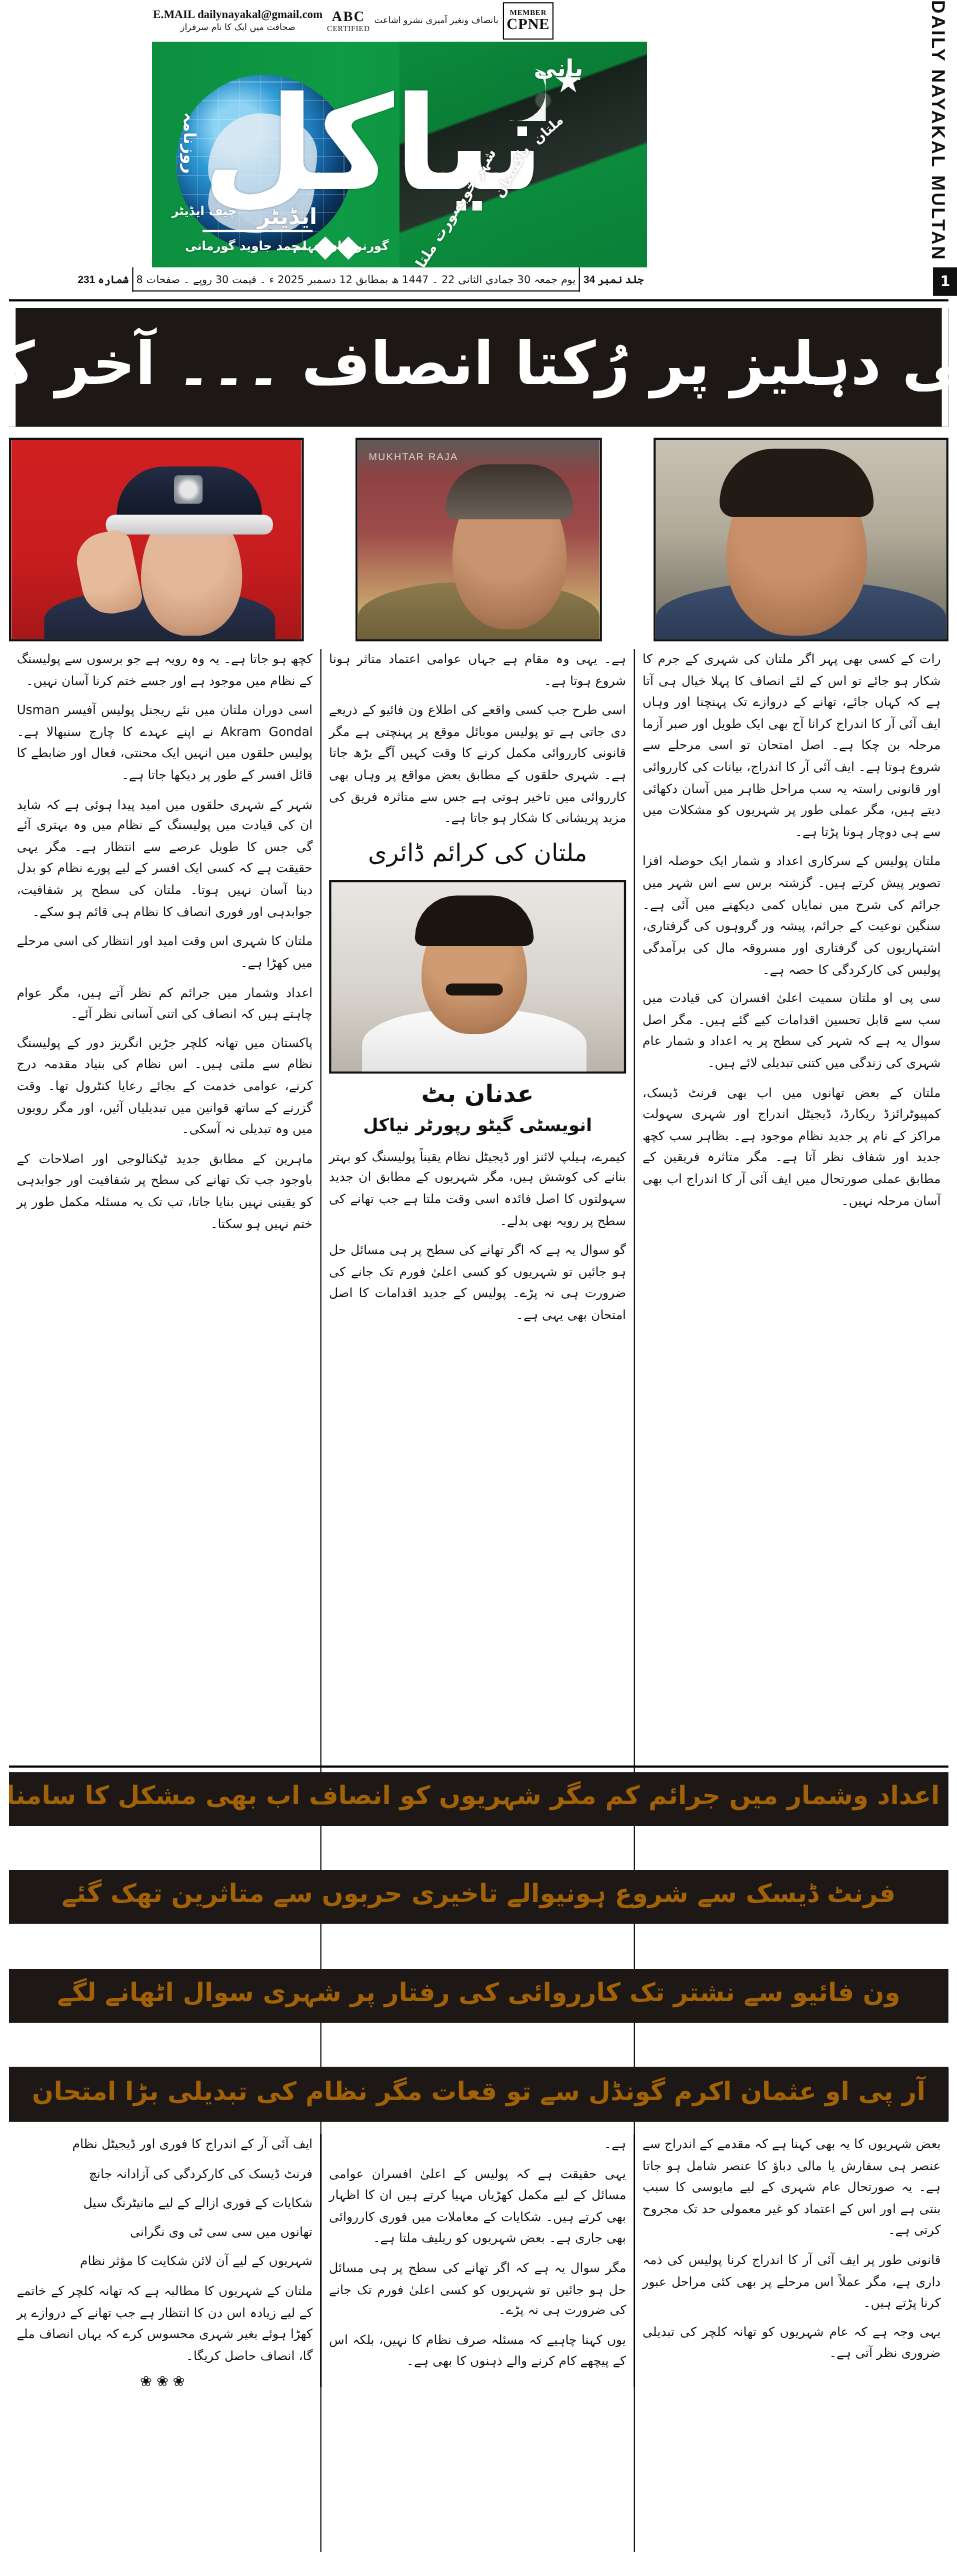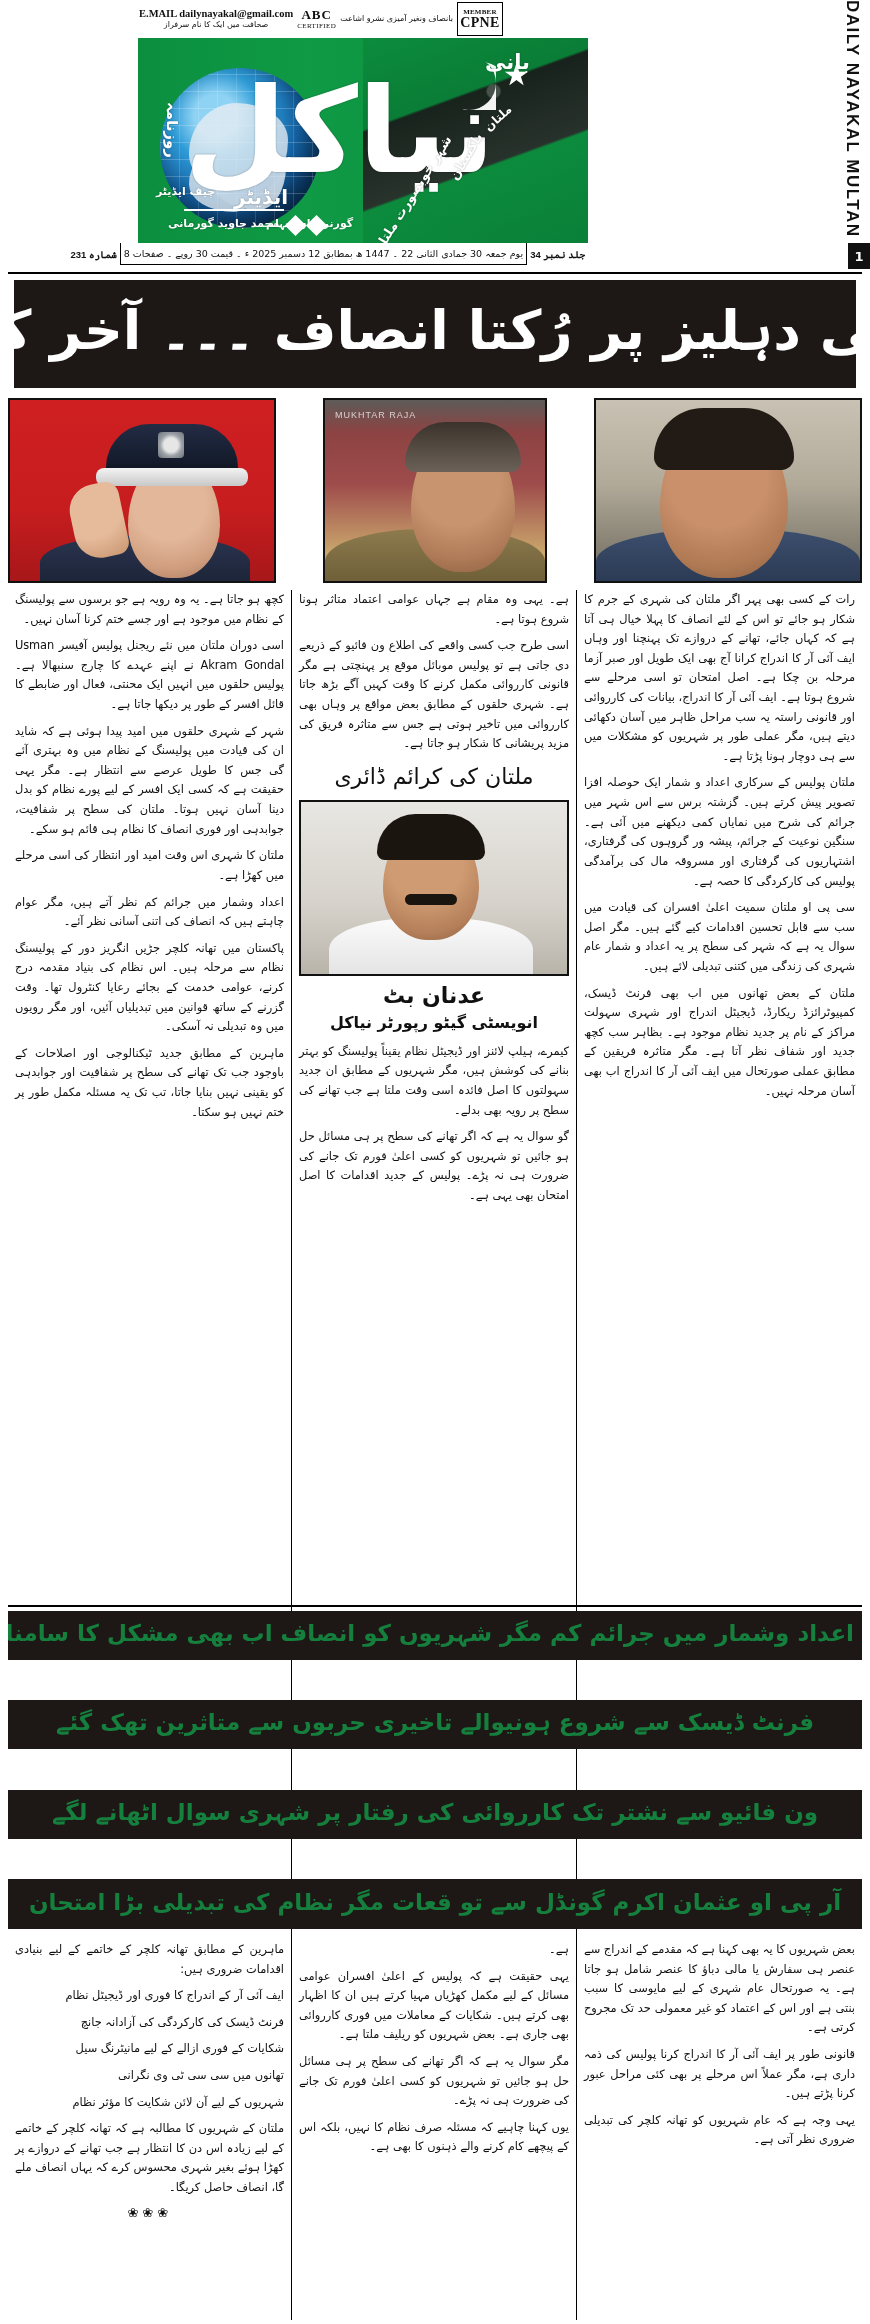--- a/index.html
+++ b/index.html
@@ -365,21 +365,21 @@
   .cd-name {
     text-align:center; font-size: 22px; font-weight: bold; line-height:1.3; margin: 2px 0 0;
   }
   .cd-role {
     text-align:center; font-size: 16px; font-weight: bold; line-height:1.35; margin: 2px 0 8px;
   }
 
   
   .subbar {
     background: #1d1815;
-    color: #15803d;
+    color: #a16207;
     font-weight: bold;
     font-size: 23px;
     line-height: 1.5;
     text-align: center;
     padding: 5px 8px 9px;
     white-space: nowrap;
     overflow: hidden;
   }
   .subbar-wrap {
     position: absolute;
@@ -524,21 +524,21 @@
     <p class="ptext">کیمرے، ہیلپ لائنز اور ڈیجیٹل نظام یقیناً پولیسنگ کو بہتر بنانے کی کوشش ہیں، مگر شہریوں کے مطابق ان جدید سہولتوں کا اصل فائدہ اسی وقت ملتا ہے جب تھانے کی سطح پر رویہ بھی بدلے۔</p>
     <p class="ptext">گو سوال یہ ہے کہ اگر تھانے کی سطح پر ہی مسائل حل ہو جائیں تو شہریوں کو کسی اعلیٰ فورم تک جانے کی ضرورت ہی نہ پڑے۔ پولیس کے جدید اقدامات کا اصل امتحان بھی یہی ہے۔</p>
   </div>
 
   <div class="col col-c">
     <p class="ptext">کچھ ہو جاتا ہے۔ یہ وہ رویہ ہے جو برسوں سے پولیسنگ کے نظام میں موجود ہے اور جسے ختم کرنا آسان نہیں۔</p>
     <p class="ptext">اسی دوران ملتان میں نئے ریجنل پولیس آفیسر Usman Akram Gondal نے اپنے عہدے کا چارج سنبھالا ہے۔ پولیس حلقوں میں انہیں ایک محنتی، فعال اور ضابطے کا قائل افسر کے طور پر دیکھا جاتا ہے۔</p>
     <p class="ptext">شہر کے شہری حلقوں میں امید پیدا ہوئی ہے کہ شاید ان کی قیادت میں پولیسنگ کے نظام میں وہ بہتری آئے گی جس کا طویل عرصے سے انتظار ہے۔ مگر یہی حقیقت ہے کہ کسی ایک افسر کے لیے پورے نظام کو بدل دینا آسان نہیں ہوتا۔ ملتان کی سطح پر شفافیت، جوابدہی اور فوری انصاف کا نظام ہی قائم ہو سکے۔</p>
     <p class="ptext">ملتان کا شہری اس وقت امید اور انتظار کی اسی مرحلے میں کھڑا ہے۔</p>
     <p class="ptext">اعداد وشمار میں جرائم کم نظر آتے ہیں، مگر عوام چاہتے ہیں کہ انصاف کی اتنی آسانی نظر آئے۔</p>
-    <p class="ptext">پاکستان میں تھانہ کلچر جڑیں انگریز دور کے پولیسنگ نظام سے مرحلہ ہیں۔ اس نظام کی بنیاد مقدمہ درج کرنے، عوامی خدمت کے بجائے رعایا کنٹرول تھا۔ وقت گزرنے کے ساتھ قوانین میں تبدیلیاں آئیں، اور مگر رویوں میں وہ تبدیلی نہ آسکی۔</p>
+    <p class="ptext">پاکستان میں تھانہ کلچر جڑیں انگریز دور کے پولیسنگ نظام سے ملتی ہیں۔ اس نظام کی بنیاد مقدمہ درج کرنے، عوامی خدمت کے بجائے رعایا کنٹرول تھا۔ وقت گزرنے کے ساتھ قوانین میں تبدیلیاں آئیں، اور مگر رویوں میں وہ تبدیلی نہ آسکی۔</p>
     <p class="ptext">ماہرین کے مطابق جدید ٹیکنالوجی اور اصلاحات کے باوجود جب تک تھانے کی سطح پر شفافیت اور جوابدہی کو یقینی نہیں بنایا جاتا، تب تک یہ مسئلہ مکمل طور پر ختم نہیں ہو سکتا۔</p>
   </div>
 </div>
 
 <div class="sb-line" style="top:1605px;"></div>
 <div class="subbar-wrap sb1">
   <div class="subbar">اعداد وشمار میں جرائم کم مگر شہریوں کو انصاف اب بھی مشکل کا سامنا</div>
 </div>
 
 <div class="subbar-wrap sb2">
@@ -563,21 +563,20 @@
     <p class="ptext">قانونی طور پر ایف آئی آر کا اندراج کرنا پولیس کی ذمہ داری ہے، مگر عملاً اس مرحلے پر بھی کئی مراحل عبور کرنا پڑتے ہیں۔</p>
     <p class="ptext">یہی وجہ ہے کہ عام شہریوں کو تھانہ کلچر کی تبدیلی ضروری نظر آتی ہے۔</p>
   </div>
   <div class="col col-b">
     <p class="ptext">ہے۔</p>
     <p class="ptext">یہی حقیقت ہے کہ پولیس کے اعلیٰ افسران عوامی مسائل کے لیے مکمل کھڑیاں مہیا کرتے ہیں ان کا اظہار بھی کرتے ہیں۔ شکایات کے معاملات میں فوری کارروائی بھی جاری ہے۔ بعض شہریوں کو ریلیف ملتا ہے۔</p>
     <p class="ptext">مگر سوال یہ ہے کہ اگر تھانے کی سطح پر ہی مسائل حل ہو جائیں تو شہریوں کو کسی اعلیٰ فورم تک جانے کی ضرورت ہی نہ پڑے۔</p>
     <p class="ptext">یوں کہنا چاہیے کہ مسئلہ صرف نظام کا نہیں، بلکہ اس کے پیچھے کام کرنے والے ذہنوں کا بھی ہے۔</p>
   </div>
   <div class="col col-c">
-    <p class="ptext">ماہرین کے مطابق تھانہ کلچر کے خاتمے کے لیے بنیادی اقدامات ضروری ہیں:</p>
     <p class="ptext">ایف آئی آر کے اندراج کا فوری اور ڈیجیٹل نظام</p>
     <p class="ptext">فرنٹ ڈیسک کی کارکردگی کی آزادانہ جانچ</p>
     <p class="ptext">شکایات کے فوری ازالے کے لیے مانیٹرنگ سیل</p>
     <p class="ptext">تھانوں میں سی سی ٹی وی نگرانی</p>
     <p class="ptext">شہریوں کے لیے آن لائن شکایت کا مؤثر نظام</p>
     <p class="ptext">ملتان کے شہریوں کا مطالبہ ہے کہ تھانہ کلچر کے خاتمے کے لیے زیادہ اس دن کا انتظار ہے جب تھانے کے دروازے پر کھڑا ہوئے بغیر شہری محسوس کرے کہ یہاں انصاف ملے گا، انصاف حاصل کریگا۔</p>
     <div class="flower">❀❀❀</div>
   </div>
 </div>
 

